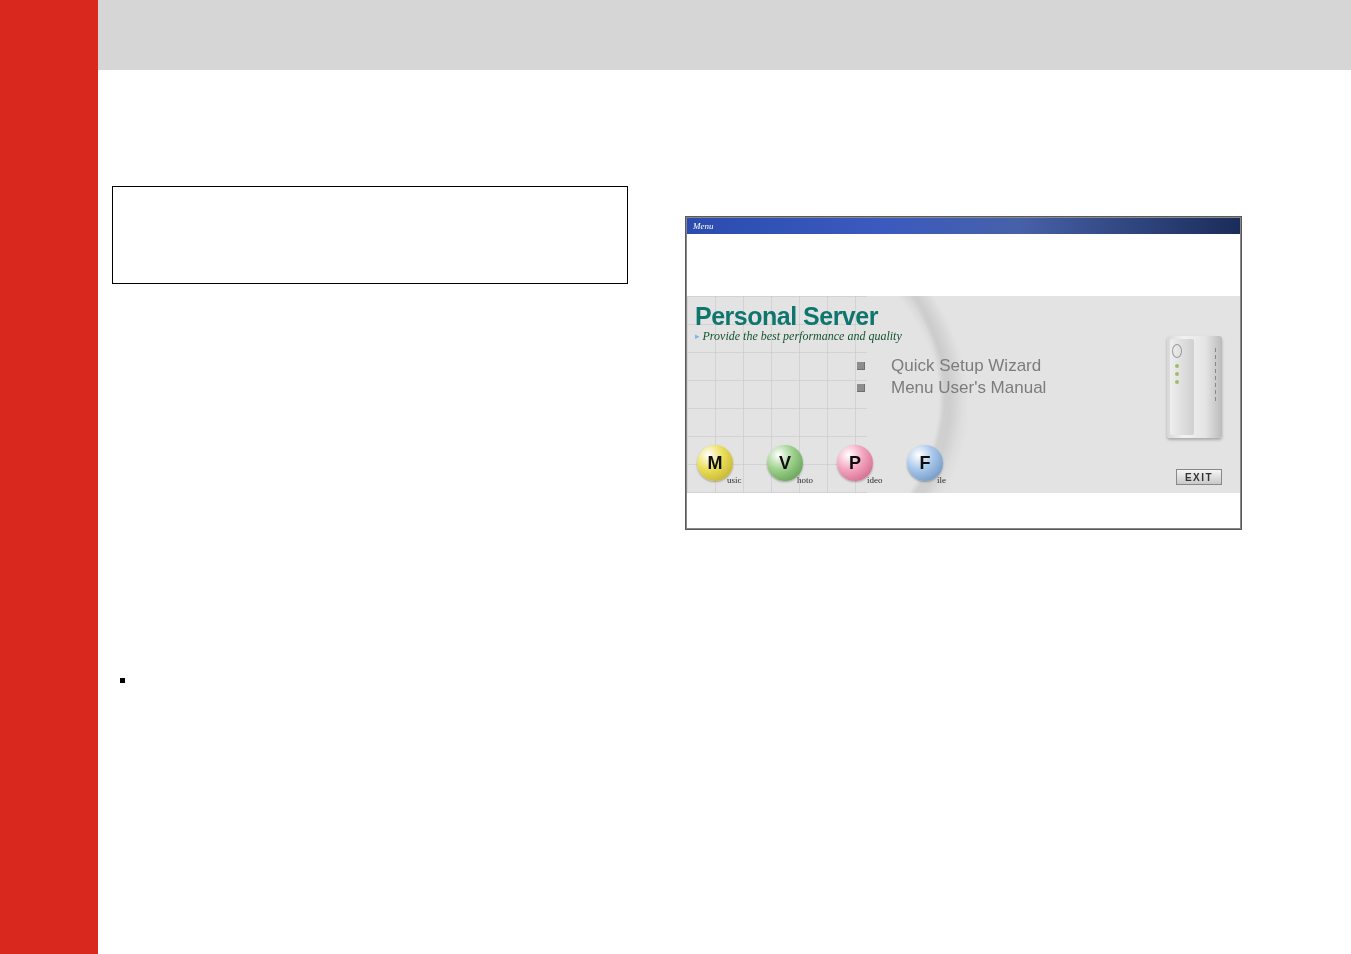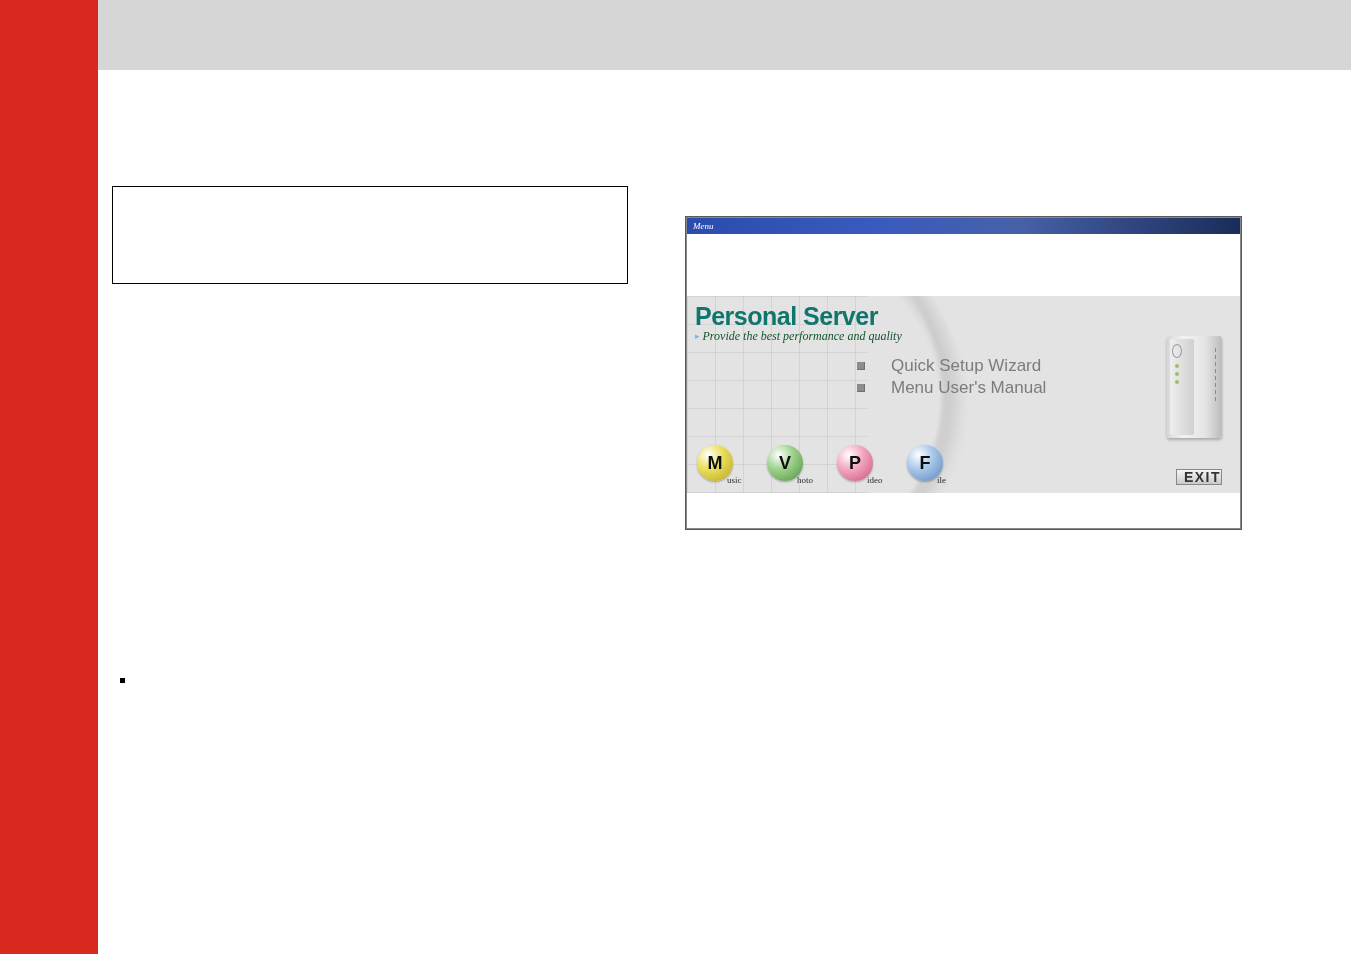--- a/index.html
+++ b/index.html
@@ -218,22 +218,22 @@
     .exit-btn {
       position: absolute;
       right: 18px;
       bottom: 8px;
       width: 46px;
       height: 16px;
       background: linear-gradient(to bottom, #f5f5f5, #c9c9c9);
       border: 1px solid #888;
       display: flex;
       align-items: center;
-      justify-content: flex-end;
-      font-size: 14px;
+      justify-content: center;
+      font-size: 10px;
       font-weight: 900;
       letter-spacing: 1.5px;
       color: #333;
       cursor: pointer;
       font-family: Arial, sans-serif;
     }
     .bottom-strip {
       position: absolute;
       left: 1px; right: 1px; bottom: 1px;
       height: 35px;

